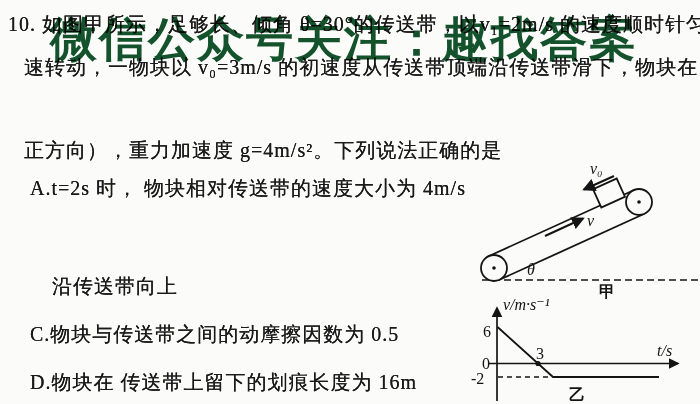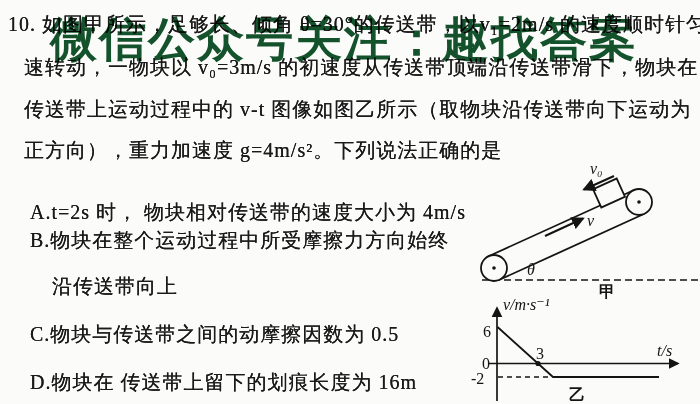--- a/index.html
+++ b/index.html
@@ -18,21 +18,21 @@
     letter-spacing:1px;
     white-space:pre;
     color:#1a1a1a;
     text-shadow:0 0 0.6px #1a1a1a;
     line-height:1.2;
   }
   #l1{left:8px;top:12px;}
   #l2{left:24px;top:55px;}
   #l3{left:24px;top:97px;}
   #l4{left:24px;top:138px;}
-  #la{left:30px;top:200px;}
+  #la{left:30px;top:176px;}
   #lb1{left:30px;top:228px;}
   #lb2{left:52px;top:274px;}
   #lc{left:30px;top:322px;}
   #ld{left:30px;top:370px;}
   .watermark{
     position:absolute;
     left:50px;top:8px;
     font-family:"Liberation Sans","DejaVu Sans",sans-serif;
     font-weight:700;
     font-size:47px;
@@ -48,24 +48,22 @@
   .mathlbl{font-style:italic;font-size:16px;}
   .ticklbl{font-size:16px;}
 </style>
 </head>
 <body>
 
 <div class="page">
 
   <div class="tline" id="l1">10. 如图甲所示，足够长、倾角 θ=30°的传送带，以v₁=2m/s 的速度顺时针匀</div>
   <div class="tline" id="l2">速转动，一物块以 v₀=3m/s 的初速度从传送带顶端沿传送带滑下，物块在</div>
-  <div class="tline" id="l3">传送带上运动过程中的 v-t 图像如图乙所示（取物块沿传送带向下运动为</div>
   <div class="tline" id="l4">正方向），重力加速度 g=4m/s²。下列说法正确的是</div>
   <div class="tline" id="la">A.t=2s 时， 物块相对传送带的速度大小为 4m/s</div>
-  <div class="tline" id="lb1">B.物块在整个运动过程中所受摩擦力方向始终</div>
   <div class="tline" id="lb2">沿传送带向上</div>
   <div class="tline" id="lc">C.物块与传送带之间的动摩擦因数为 0.5</div>
   <div class="tline" id="ld">D.物块在 传送带上留下的划痕长度为 16m</div>
 
   <div class="watermark" style="color: #14532d;">微信公众号关注：趣找答案</div>
 
   <svg class="figs" width="700" height="404" viewBox="0 0 700 404">
     <defs>
       <marker id="ah" viewBox="0 0 10 10" refX="8.5" refY="5" markerWidth="6.5" markerHeight="6.5" orient="auto-start-reverse">
         <path d="M0,0 L10,5 L0,10 z" fill="#141414"></path>

